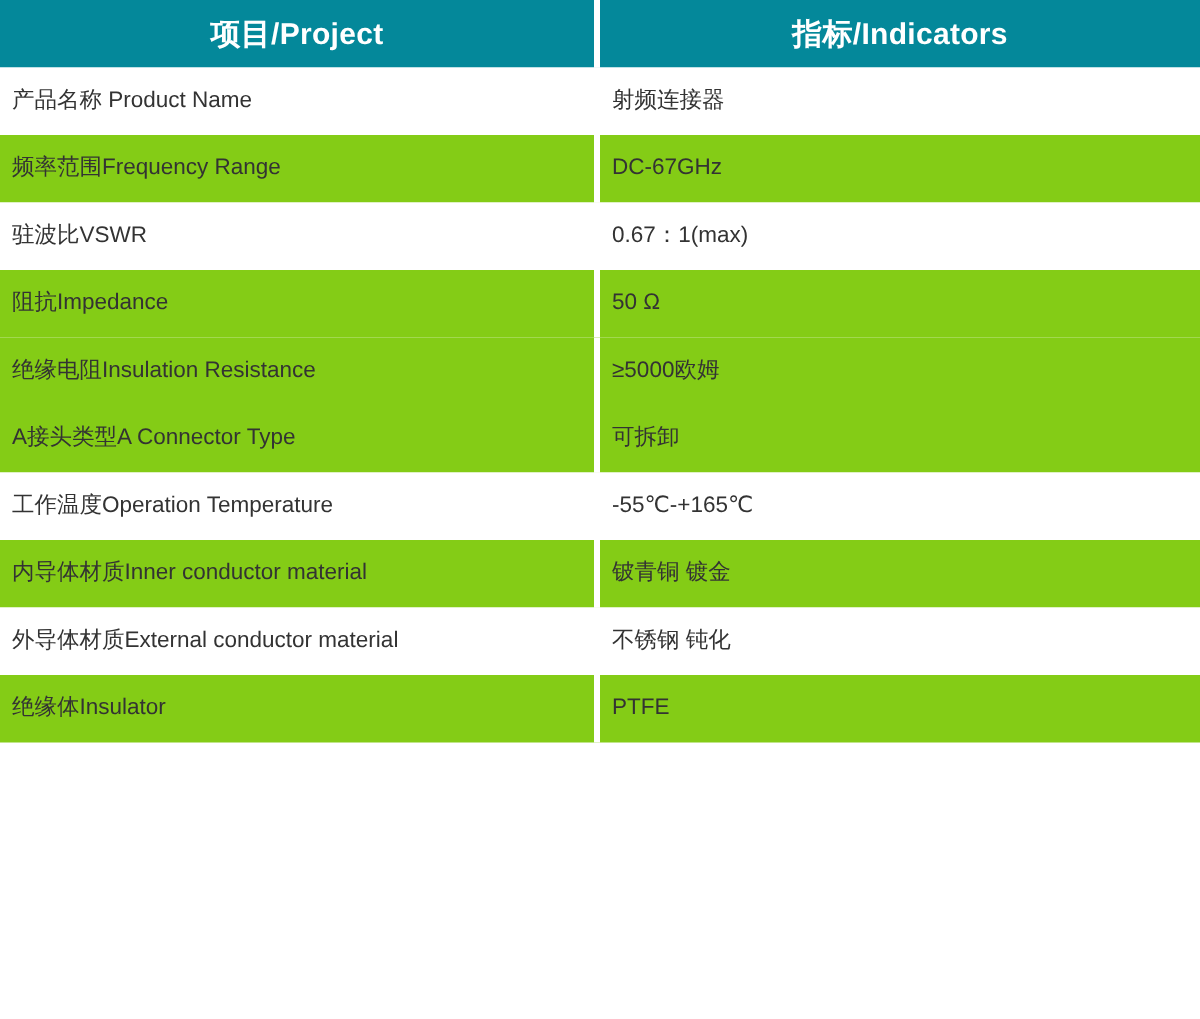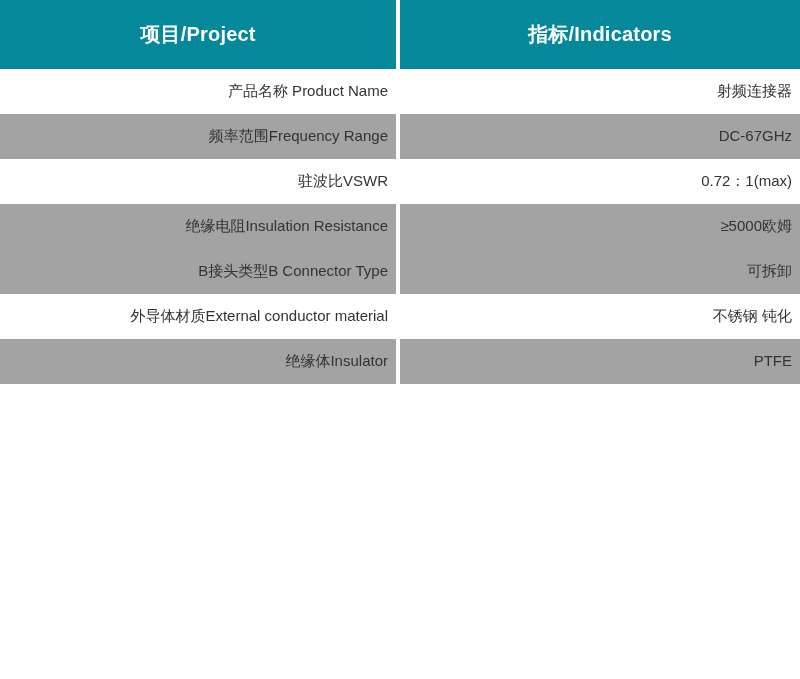--- a/index.html
+++ b/index.html
@@ -21,55 +21,55 @@
     border-spacing: 0;
     table-layout: fixed;
   }
 
   .spec-table col.col-project { width: 400px; }
   .spec-table col.col-indicator { width: 400px; }
 
   
   thead th {
     height: 45px;
-    padding: 12px;
+    padding: 0;
     margin: 0;
     background: #04889a;
     color: #ffffff;
     font-size: 20px;
     font-weight: bold;
     text-align: center;
     vertical-align: middle;
     letter-spacing: 0.2px;
   }
   thead th.th-project {
     border-right: 4px solid #ffffff;
   }
 
   
   tbody td {
     height: 45px;
     padding: 0 8px;
     margin: 0;
     font-size: 15px;
     color: #333333;
-    text-align: right;
+    text-align: left;
     vertical-align: middle;
     line-height: 1.25;
     white-space: nowrap;
   }
   tbody td.cell-project {
     border-right: 4px solid #ffffff;
   }
 
   tbody tr.row-odd td {
     background: #ffffff;
   }
   tbody tr.row-even td {
-    background: #a3a3a3;
+    background: #84cc16;
   }
 </style>
 </head>
 <body>
 
 <table class="spec-table">
   <colgroup>
     <col class="col-project">
     <col class="col-indicator">
   </colgroup>
@@ -83,29 +83,41 @@
       <tr class="row-odd">
         <td class="cell-project">产品名称 Product Name</td>
         <td class="cell-indicator">射频连接器</td>
       </tr>
       <tr class="row-even">
         <td class="cell-project">频率范围Frequency Range</td>
         <td class="cell-indicator">DC-67GHz</td>
       </tr>
       <tr class="row-odd">
         <td class="cell-project">驻波比VSWR</td>
-        <td class="cell-indicator">0.72：1(max)</td>
+        <td class="cell-indicator">0.67：1(max)</td>
+      </tr>
+      <tr class="row-even">
+        <td class="cell-project">阻抗Impedance</td>
+        <td class="cell-indicator">50 Ω</td>
       </tr>
       <tr class="row-even">
         <td class="cell-project">绝缘电阻Insulation Resistance</td>
         <td class="cell-indicator">≥5000欧姆</td>
       </tr>
       <tr class="row-even">
-        <td class="cell-project">B接头类型B Connector Type</td>
+        <td class="cell-project">A接头类型A Connector Type</td>
         <td class="cell-indicator">可拆卸</td>
+      </tr>
+      <tr class="row-odd">
+        <td class="cell-project">工作温度Operation Temperature</td>
+        <td class="cell-indicator">-55℃-+165℃</td>
+      </tr>
+      <tr class="row-even">
+        <td class="cell-project">内导体材质Inner conductor material</td>
+        <td class="cell-indicator">铍青铜 镀金</td>
       </tr>
       <tr class="row-odd">
         <td class="cell-project">外导体材质External conductor material</td>
         <td class="cell-indicator">不锈钢 钝化</td>
       </tr>
       <tr class="row-even">
         <td class="cell-project">绝缘体Insulator</td>
         <td class="cell-indicator">PTFE</td>
       </tr>
     </tbody>

